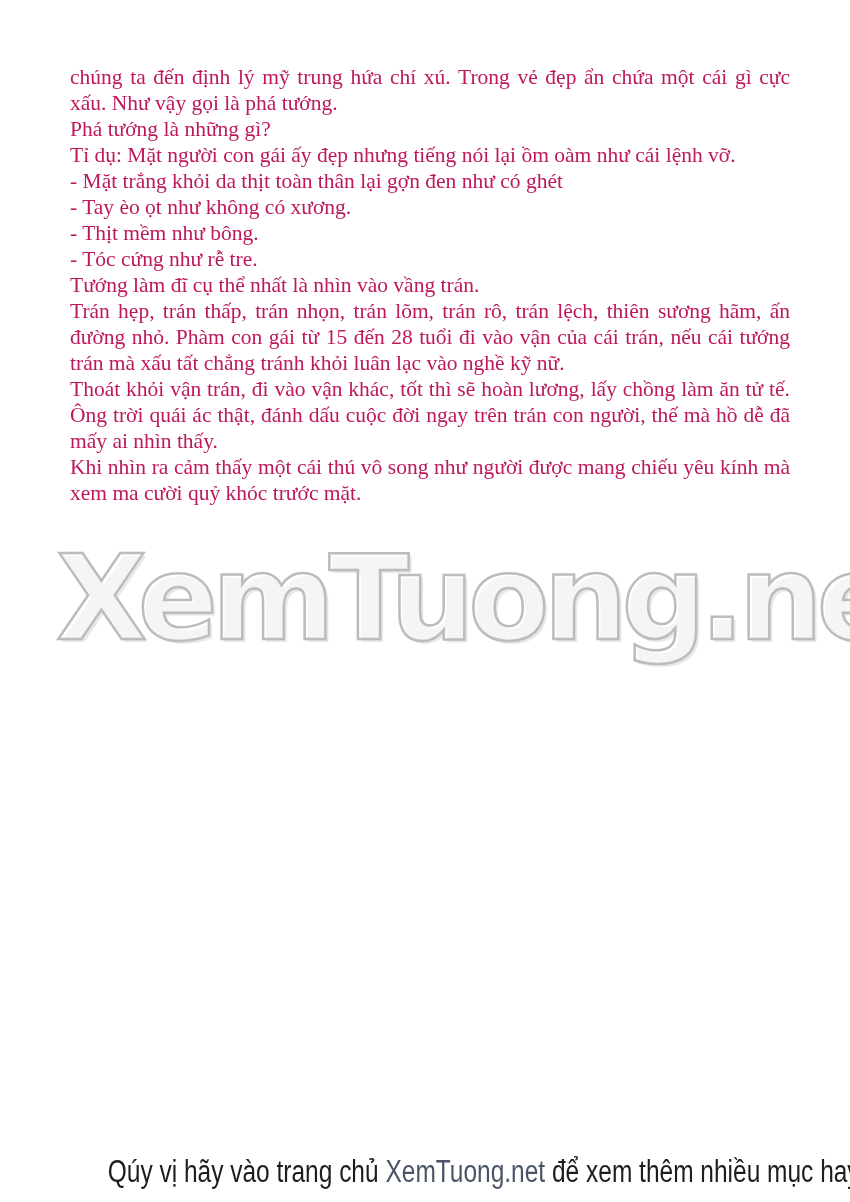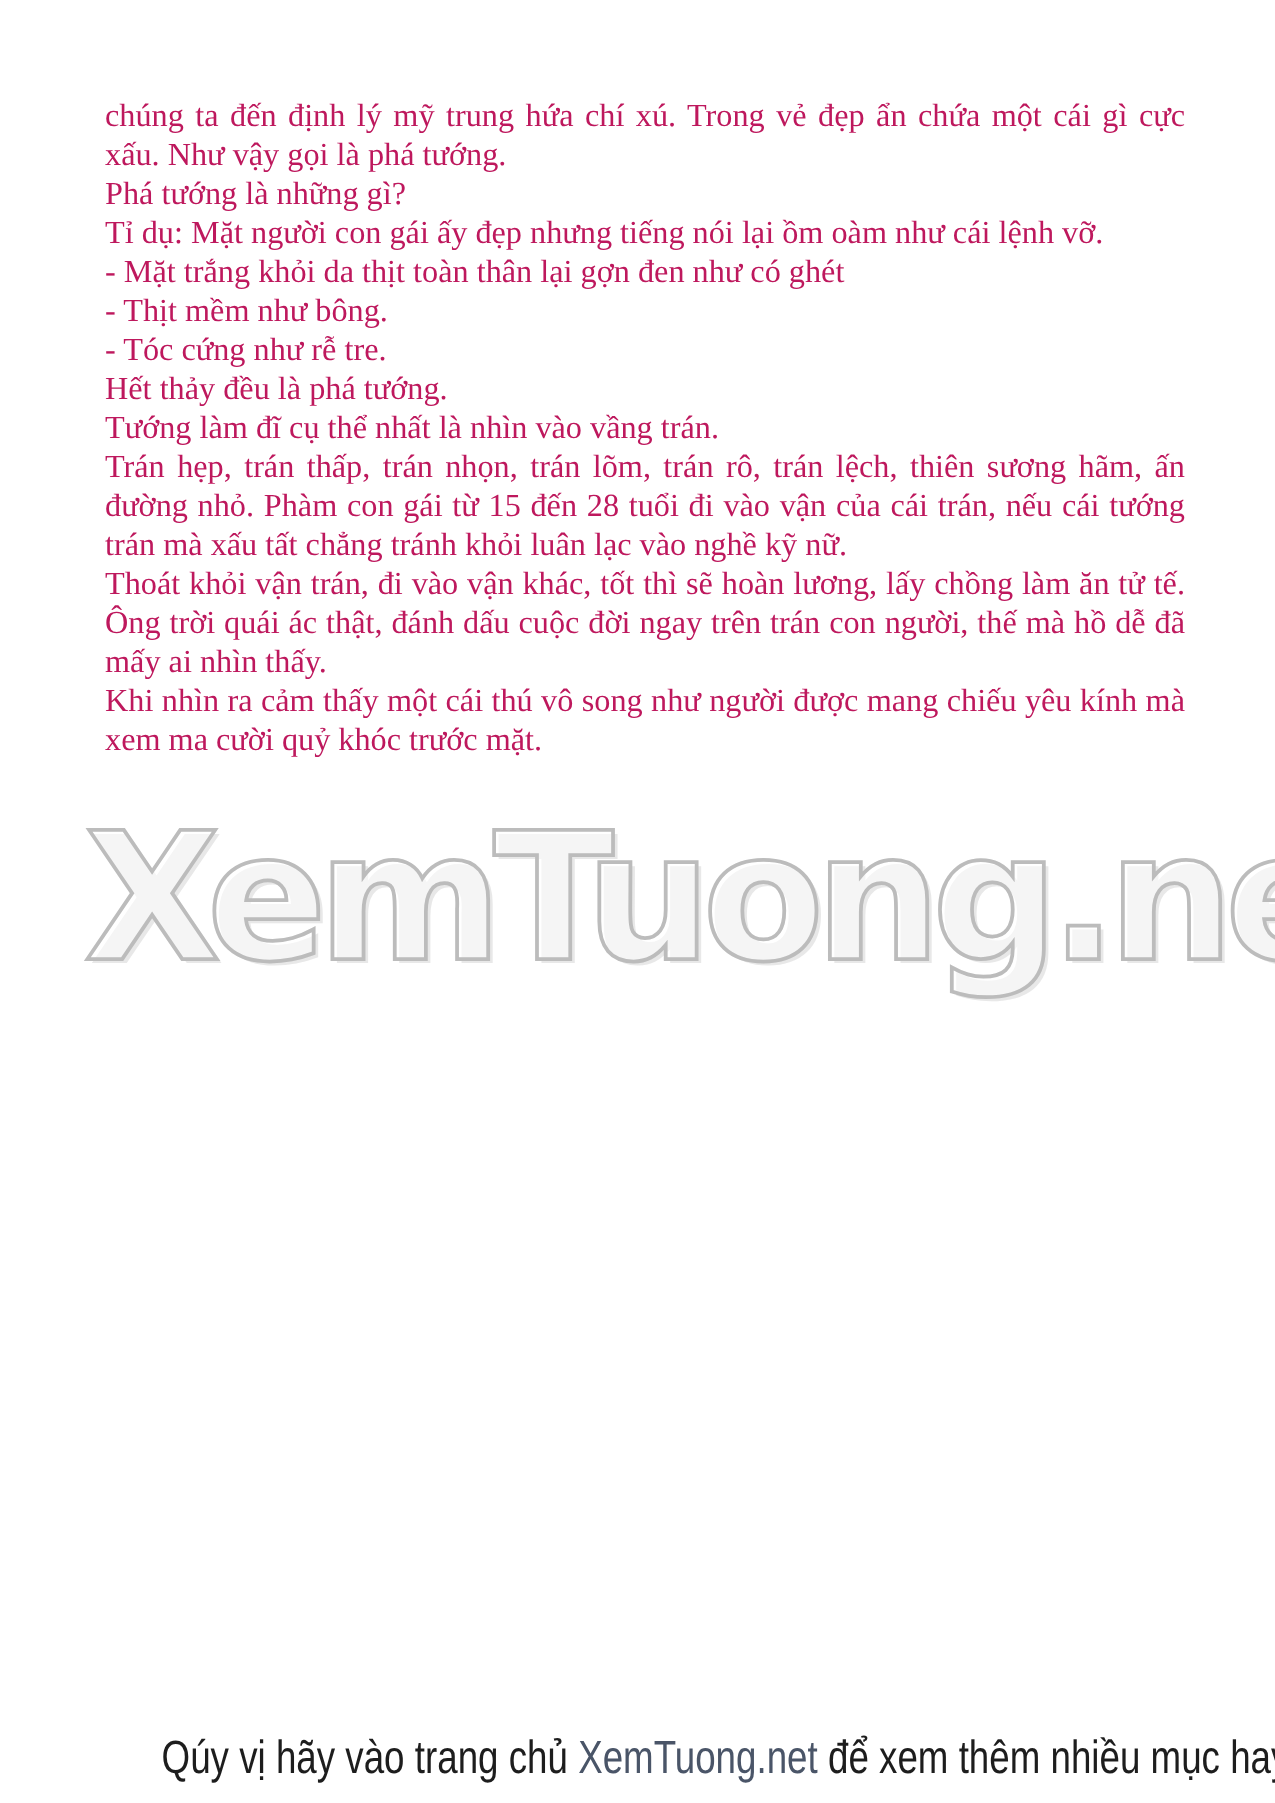--- a/index.html
+++ b/index.html
@@ -73,23 +73,23 @@
 
 <div class="page">
 
   <div class="watermark">XemTuong.net</div>
 
   <div class="body-text">
     <p>chúng ta đến định lý mỹ trung hứa chí xú. Trong vẻ đẹp ẩn chứa một cái gì cực xấu. Như vậy gọi là phá tướng.</p>
     <p>Phá tướng là những gì?</p>
     <p>Tỉ dụ: Mặt người con gái ấy đẹp nhưng tiếng nói lại ồm oàm như cái lệnh vỡ.</p>
     <p>- Mặt trắng khỏi da thịt toàn thân lại gợn đen như có ghét</p>
+    <p>- Tay èo ọt như không có xương.</p>
     <p>- Thịt mềm như bông.</p>
     <p>- Tóc cứng như rễ tre.</p>
-    <p>Hết thảy đều là phá tướng.</p>
     <p>Tướng làm đĩ cụ thể nhất là nhìn vào vầng trán.</p>
     <p>Trán hẹp, trán thấp, trán nhọn, trán lõm, trán rô, trán lệch, thiên sương hãm, ấn đường nhỏ. Phàm con gái từ 15 đến 28 tuổi đi vào vận của cái trán, nếu cái tướng trán mà xấu tất chẳng tránh khỏi luân lạc vào nghề kỹ nữ.</p>
     <p>Thoát khỏi vận trán, đi vào vận khác, tốt thì sẽ hoàn lương, lấy chồng làm ăn tử tế. Ông trời quái ác thật, đánh dấu cuộc đời ngay trên trán con người, thế mà hồ dễ đã mấy ai nhìn thấy.</p>
     <p>Khi nhìn ra cảm thấy một cái thú vô song như người được mang chiếu yêu kính mà xem ma cười quỷ khóc trước mặt.</p>
   </div>
 
   <div class="footer">
     <span class="footer-inner"><span>Qúy vị hãy vào trang chủ </span><span class="footer-site">XemTuong.net</span><span> để xem thêm nhiều mục hay khác</span></span>
   </div>
 

